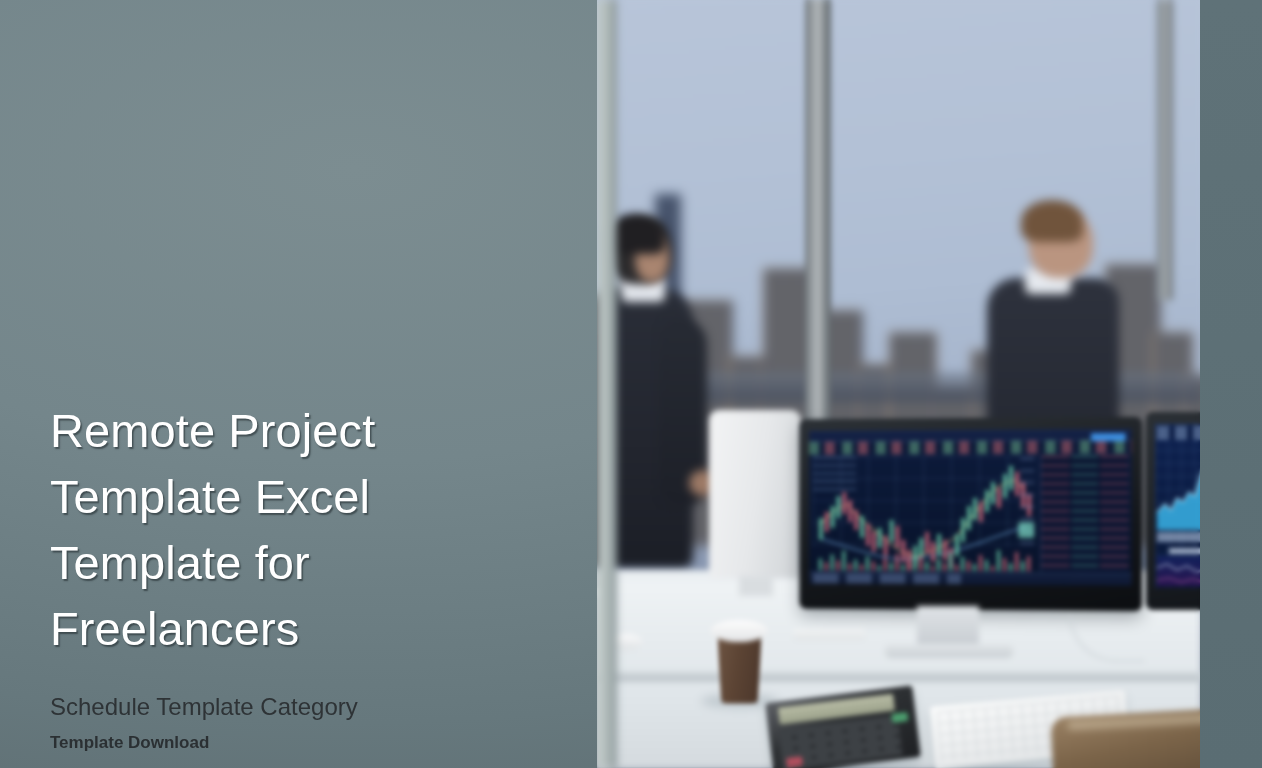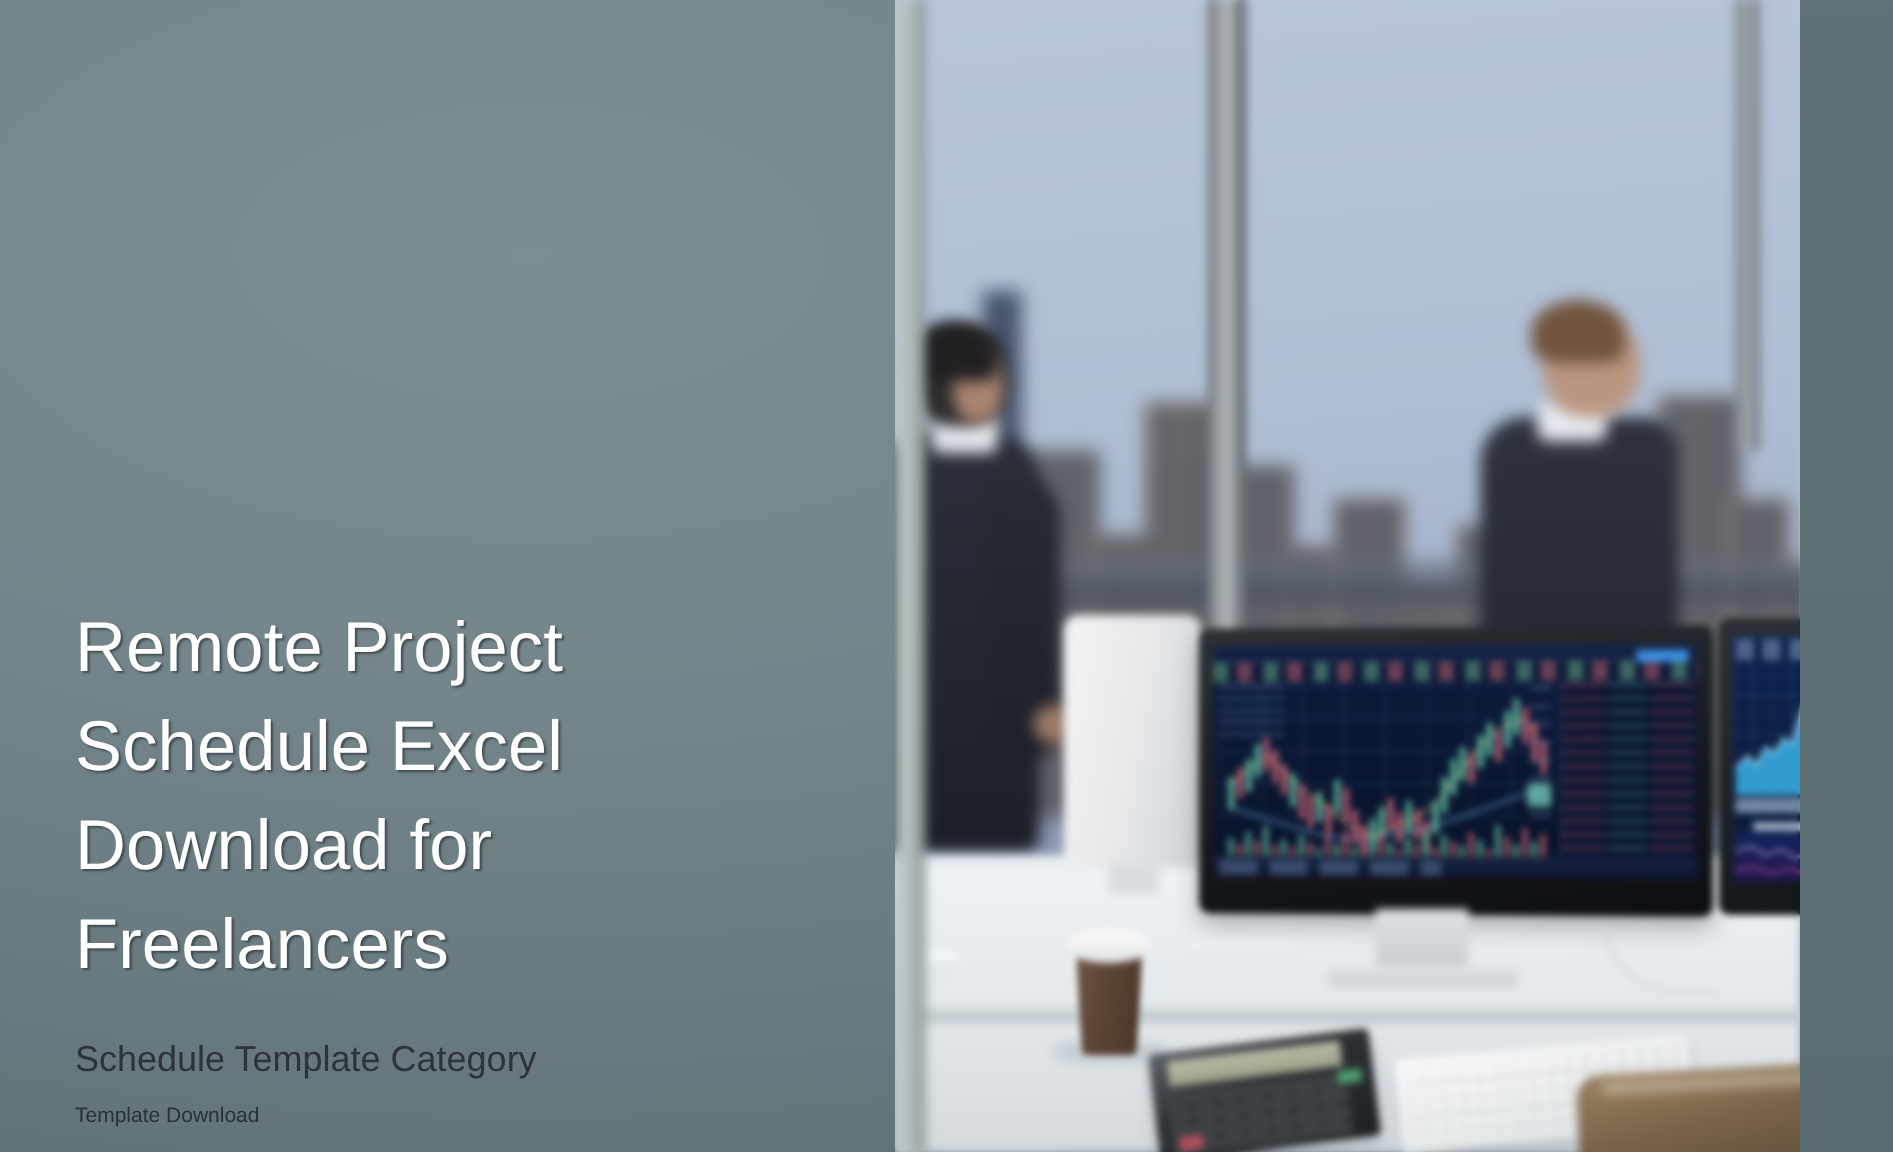--- a/index.html
+++ b/index.html
@@ -433,23 +433,23 @@
   }
   .subtitle {
     margin-top:30px;
     font-size:24px;
     line-height:30px;
     font-weight:400;
     color:#2e3336;
   }
   .caption {
     margin-top:8px;
-    font-size:14px;
+    font-size:17px;
     line-height:26px;
-    font-weight:400;
+    font-weight:700;
     color:#2b3033;
   }
 </style>
 </head>
 <body>
 
 <div class="slide">
 
   <div class="photo">
 
@@ -655,18 +655,18 @@
     <div class="chair"></div>
     <div class="chair-hl"></div>
 
     <div class="wall"></div>
     <div class="photo-blur"></div>
   </div>
 
   <div class="right-band"></div>
 
   <div class="text-block">
-    <h1 class="title">Remote Project Schedule Excel Download for Freelancers</h1>
+    <h1 class="title">Remote Project Template Excel Template for Freelancers</h1>
     <div class="subtitle">Schedule Template Category</div>
     <div class="caption">Template Download</div>
   </div>
 
 </div>
 
 </body></html>

